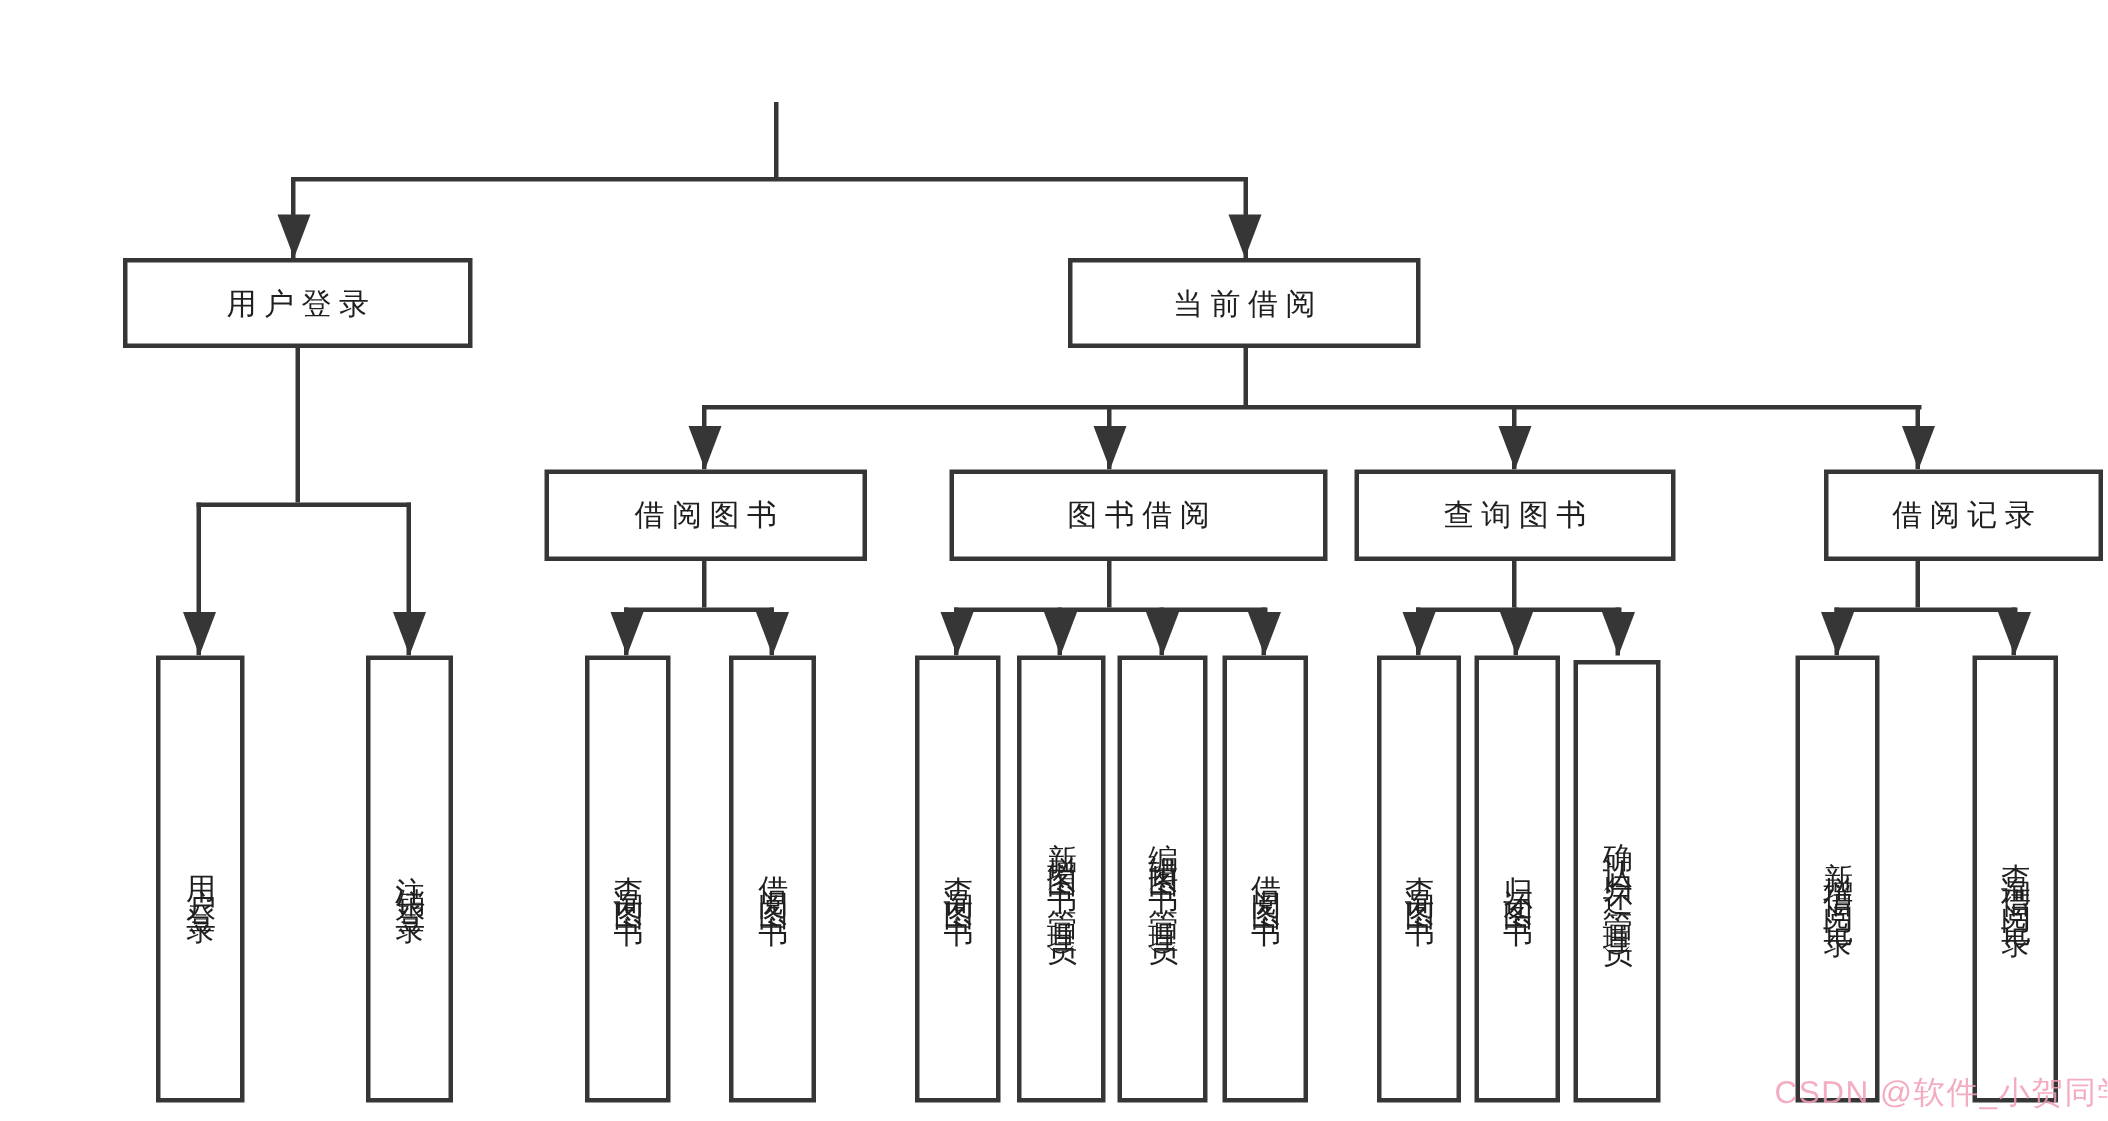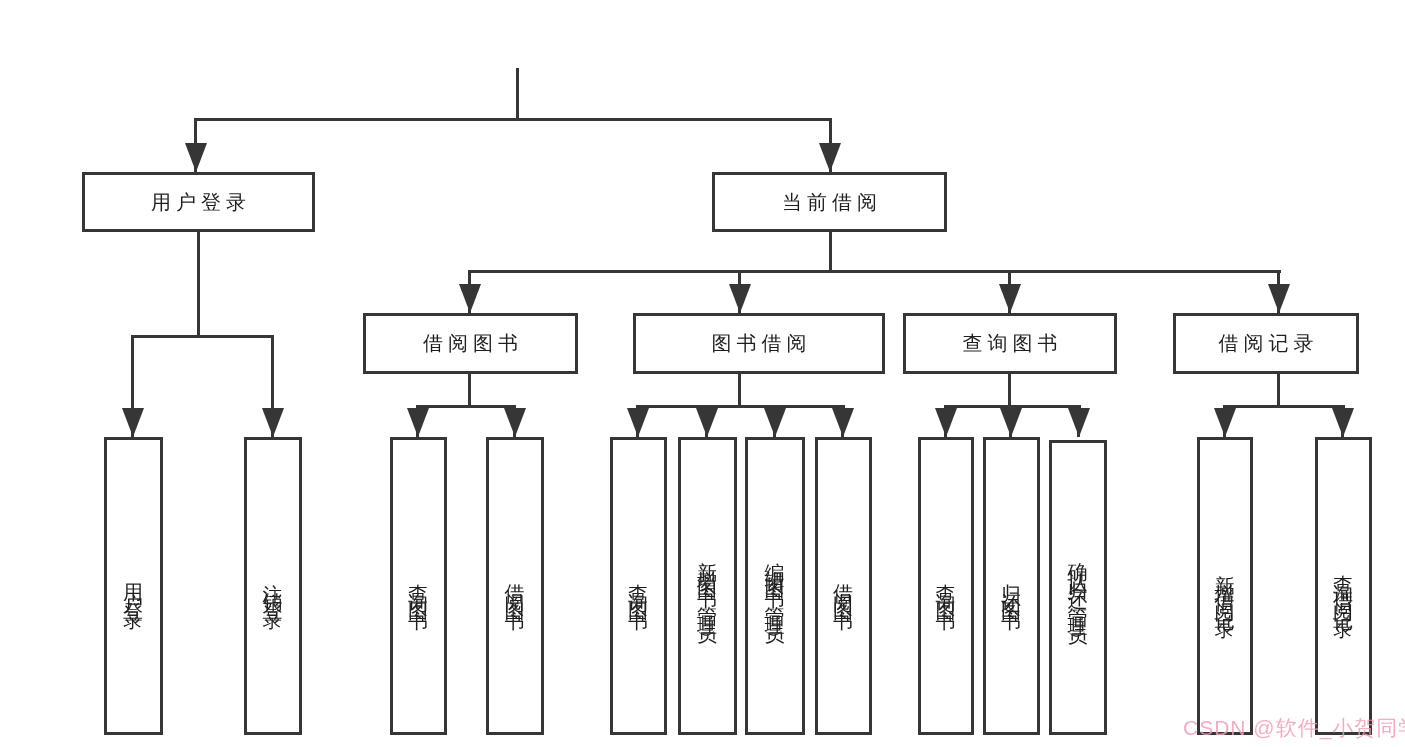--- a/index.html
+++ b/index.html
@@ -93,21 +93,21 @@
 
   <div class="box h" style="left:363px;top:313px;width:215px;height:61px">
     <span>借阅图书</span>
   </div>
   <div class="box h" style="left:633px;top:313px;width:252px;height:61px">
     <span>图书借阅</span>
   </div>
   <div class="box h" style="left:903px;top:313px;width:214px;height:61px">
     <span>查询图书</span>
   </div>
-  <div class="box h" style="left:1173px;top:313px;width:186px;height:61px">
+  <div class="box h" style="left:1216px;top:313px;width:186px;height:61px">
     <span>借阅记录</span>
   </div>
 
   <div class="vl" style="left:468px;top:374px;height:31px"></div>
   <div class="hl" style="left:416px;top:405px;width:100px"></div>
   <div class="vl" style="left:416px;top:405px;height:32px"></div>
   <div class="ah" style="left:407px;top:408px"></div>
   <div class="vl" style="left:513px;top:405px;height:32px"></div>
   <div class="ah" style="left:504px;top:408px"></div>
 

